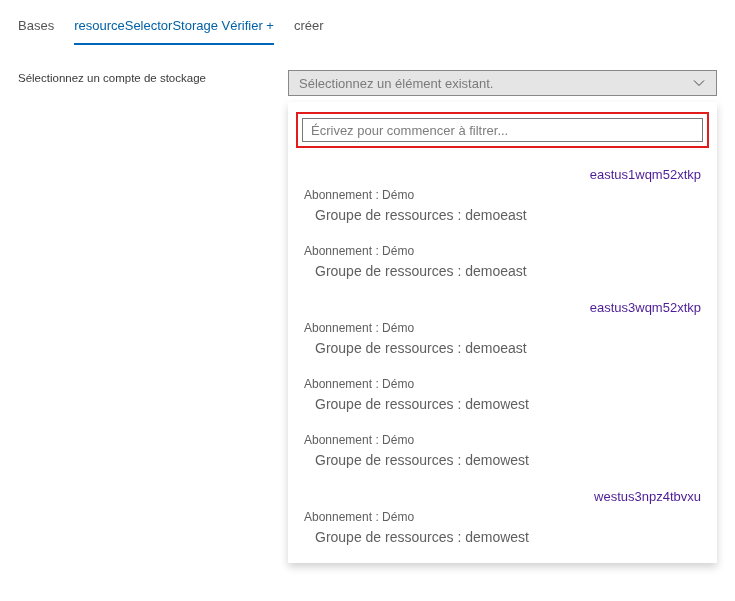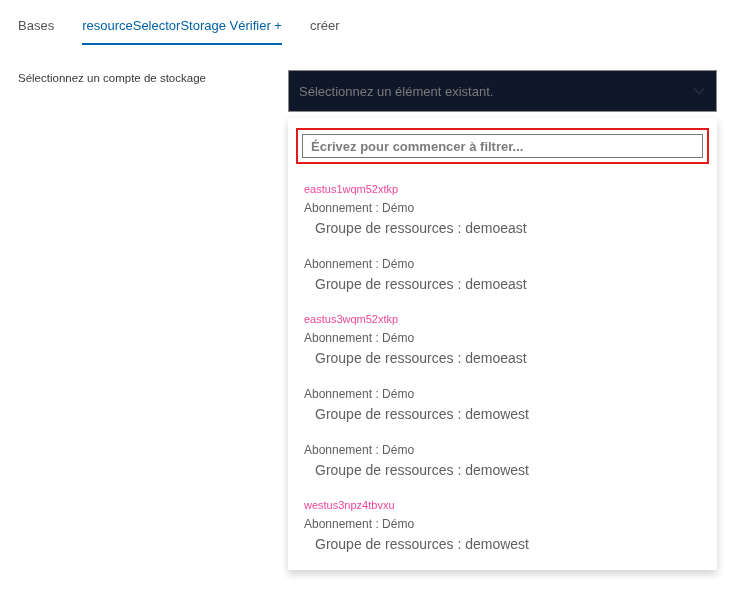--- a/index.html
+++ b/index.html
@@ -9,21 +9,21 @@
       color: #333;
       width: 735px;
       height: 601px;
       font-size: 13px;
     }
     .container { padding: 18px 18px 0 18px; }
     
     .tabs {
       display: flex;
       align-items: flex-start;
-      gap: 28px;
+      gap: 20px;
       border-bottom: 1px solid transparent;
       margin-bottom: 24px;
     }
     .tab {
       padding: 0 0 10px 0;
       color: #555;
       cursor: pointer;
       font-size: 13px;
     }
     .tab.active {
@@ -37,29 +37,29 @@
     }
     .label-col {
       width: 270px;
       padding-top: 2px;
       font-size: 11.5px;
       color: #3a3a3a;
     }
     .field-col { flex: 1; position: relative; }
     
     .select {
-      height: 42px;
+      height: 26px;
       display: flex;
       align-items: center;
       justify-content: space-between;
       padding: 0 10px;
       border: 1px solid #8a8886;
       color: #7a7a7a;
       font-size: 13px;
-      background: #0f172a;
+      background: #e5e5e5;
       cursor: pointer;
     }
     .chev {
       width: 14px; height: 14px;
       display: inline-flex; align-items: center; justify-content: center;
     }
     .chev svg { width: 12px; height: 12px; }
     
     .dropdown {
       margin-top: 6px;
@@ -74,32 +74,32 @@
     }
     .filter-input {
       width: 100%;
       height: 24px;
       padding: 0 8px;
       border: 1px solid #777;
       font-family: inherit;
       font-size: 13px;
       color: #333;
       outline: none;
-      font-weight: bold;
     }
     .filter-input::placeholder { color: #7d7d7d; }
     .options { }
     .opt {
       padding: 10px 16px;
       border-top: 1px solid #fff;
     }
     .opt-name {
-      color: #ec4899;
-      font-size: 11px;
+      color: #4c1d95;
+      font-size: 13px;
       margin-bottom: 6px;
+      text-align: right;
     }
     .opt-sub {
       color: #5f5f5f;
       font-size: 12px;
       margin-bottom: 5px;
     }
     .opt-rg {
       color: #5f5f5f;
       font-size: 14px;
       margin-left: 11px;

